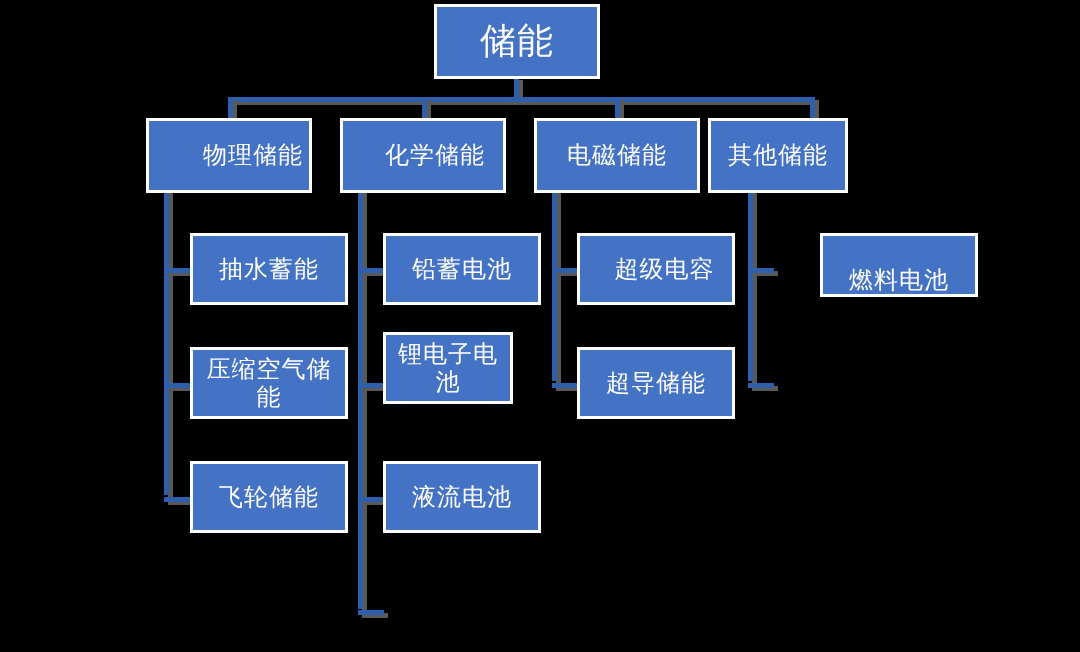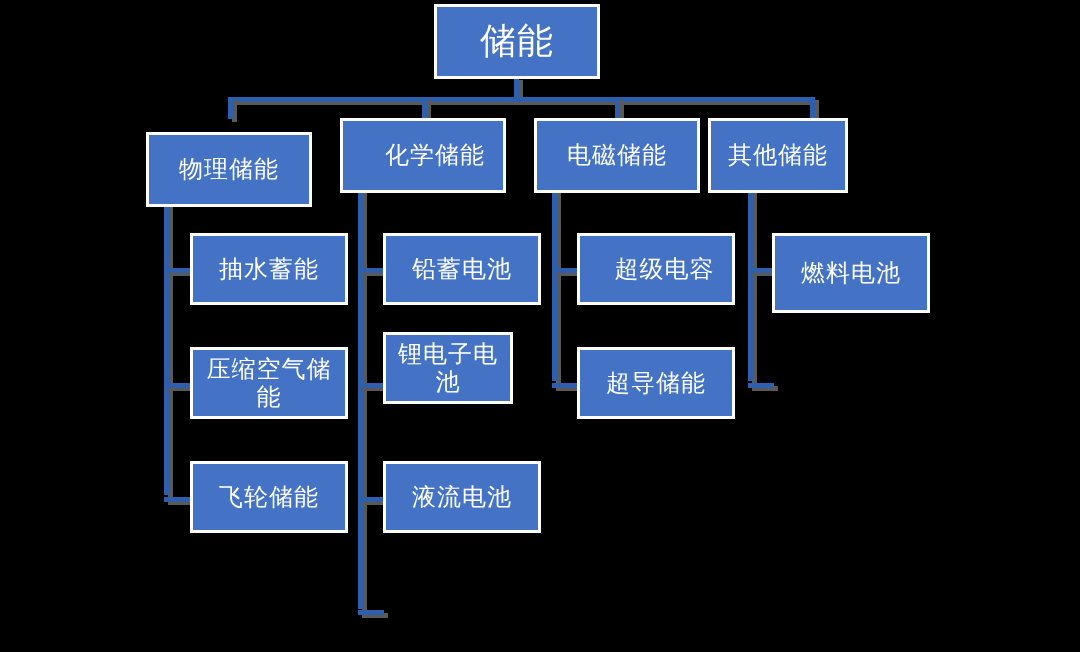--- a/index.html
+++ b/index.html
@@ -94,21 +94,21 @@
   <div class="conn" style="left:748px;top:189px;width:5px;height:192px;"></div>
   <div class="conn shadow" style="left:752px;top:271px;width:26px;height:5px;"></div>
   <div class="conn" style="left:748px;top:268px;width:26px;height:5px;"></div>
   <div class="conn shadow" style="left:752px;top:386px;width:26px;height:5px;"></div>
   <div class="conn" style="left:748px;top:383px;width:26px;height:5px;"></div>
 
   <div class="node node-root" style="left:434px;top:4px;width:166px;height:75px;">
     <span class="lbl">储能</span>
   </div>
 
-  <div class="node node-l2" style="left:146px;top:132px;width:166px;height:75px;">
+  <div class="node node-l2" style="left:146px;top:118px;width:166px;height:75px;justify-content:flex-end;">
     <span class="lbl">物理储能</span>
   </div>
   <div class="node node-l2" style="left:340px;top:118px;width:166px;height:75px;padding-left:24px;">
     <span class="lbl">化学储能</span>
   </div>
   <div class="node node-l2" style="left:534px;top:118px;width:166px;height:75px;">
     <span class="lbl">电磁储能</span>
   </div>
   <div class="node node-l2" style="left:708px;top:118px;width:140px;height:75px;">
     <span class="lbl">其他储能</span>
@@ -135,17 +135,17 @@
     <span class="lbl">液流电池</span>
   </div>
 
   <div class="node node-l3" style="left:577px;top:233px;width:158px;height:72px;padding-left:17px;">
     <span class="lbl">超级电容</span>
   </div>
   <div class="node node-l3" style="left:577px;top:347px;width:158px;height:72px;">
     <span class="lbl">超导储能</span>
   </div>
 
-  <div class="node node-l3" style="left:772px;top:233px;width:158px;height:80px;">
+  <div class="node node-l3" style="left:820px;top:233px;width:158px;height:64px;align-items:flex-end;">
     <span class="lbl">燃料电池</span>
   </div>
 
 </div>
 
 </body></html>

